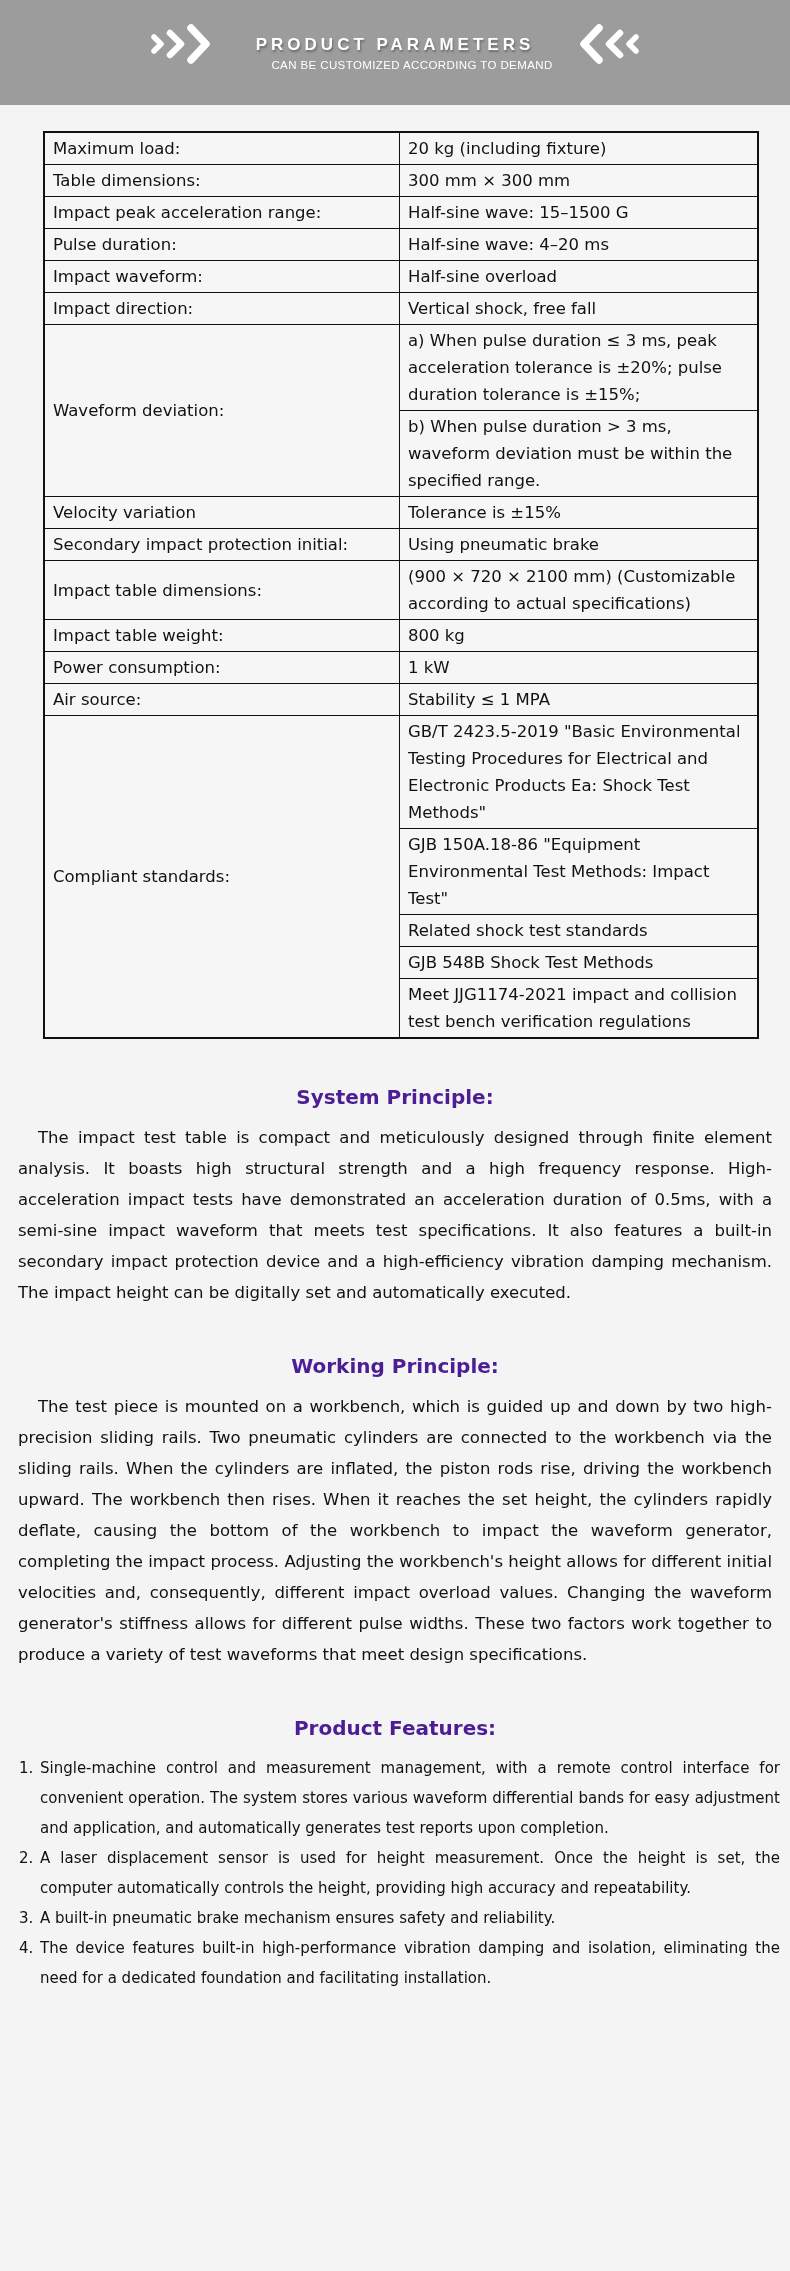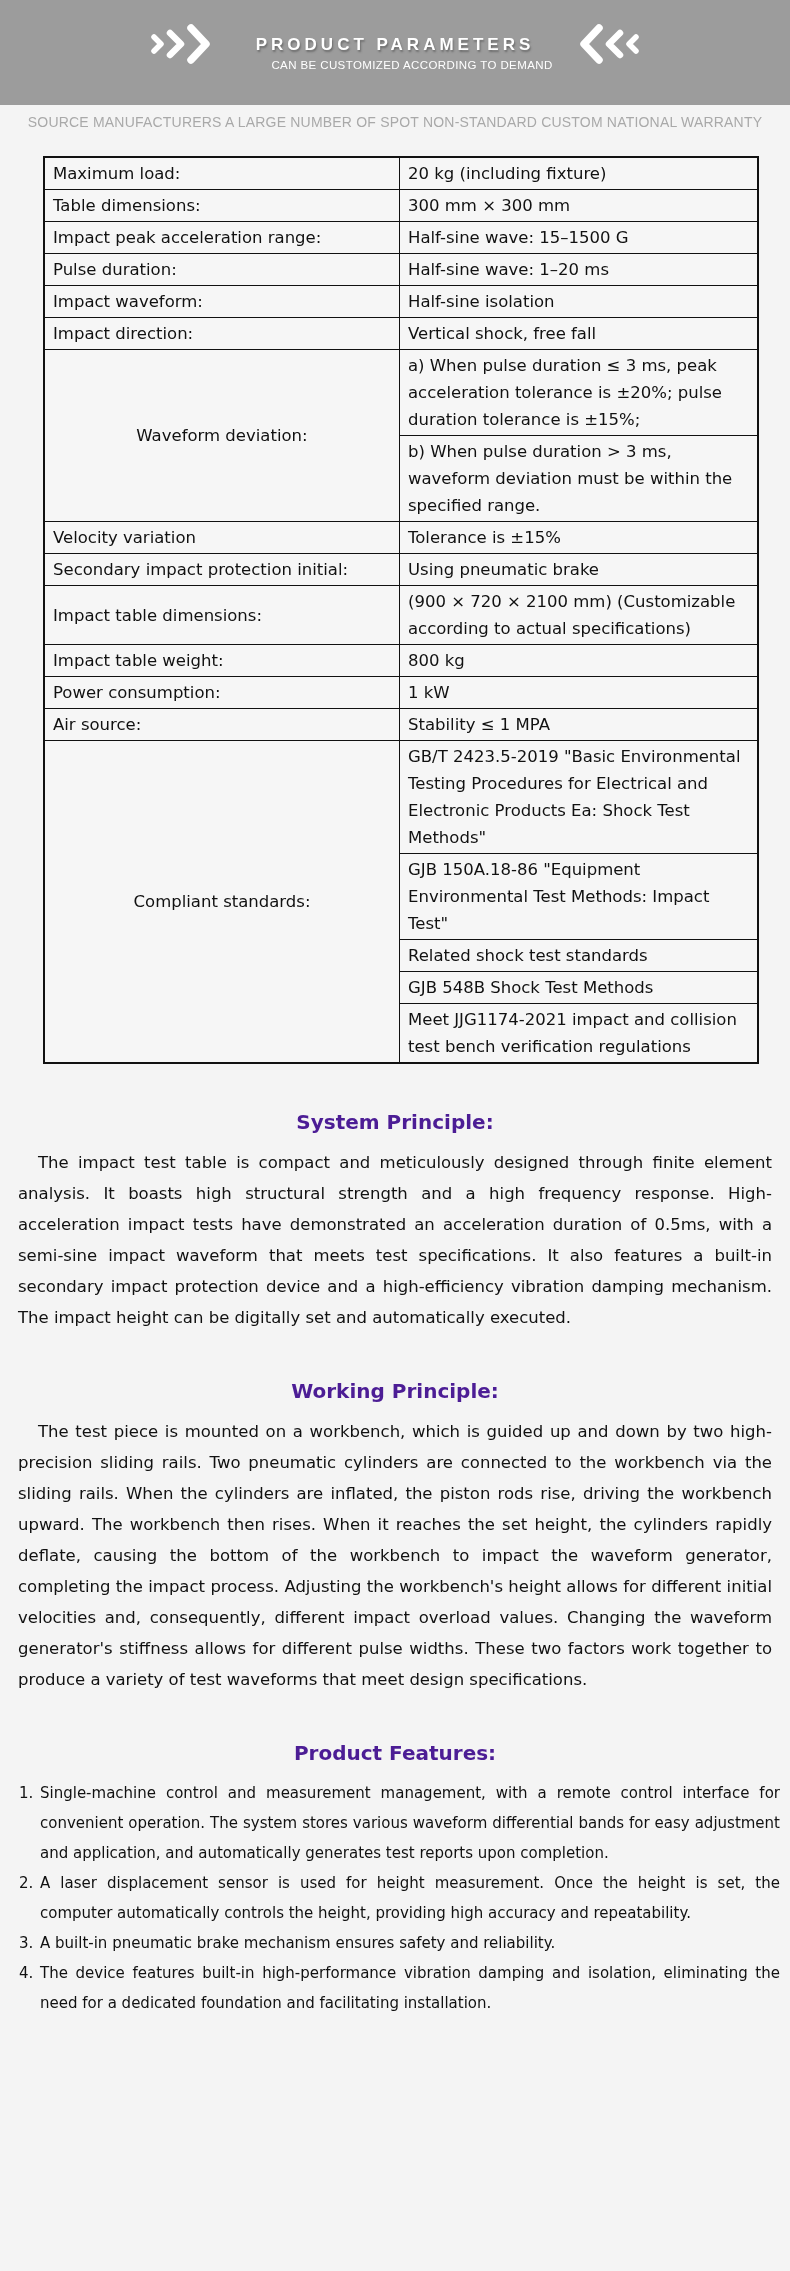--- a/index.html
+++ b/index.html
@@ -43,21 +43,21 @@
     font-size:16.5px; table-layout:fixed;
   }
   table.spec { border:2px solid #111; }
   table.spec td {
     border:1px solid #111; padding:2px 8px;
     line-height:27px; vertical-align:middle;
     word-wrap:break-word;
   }
   td.col-label { width:338px; }
   td.col-value { width:341px; }
-  td.ctr { text-align:center; }
+  td.ctr { }
 
   
   .section-heading {
     margin:46px 10px 13px; text-align:center;
     font-size:20px; font-weight:bold; color:#4c1d95;
   }
   .body-text {
     margin:0 18px; text-align:justify; text-indent:20px;
     font-size:16.5px; line-height:31px; color:#111;
   }
@@ -84,43 +84,42 @@
         <div class="banner-subtitle">CAN BE CUSTOMIZED ACCORDING TO DEMAND</div>
       </div>
       <svg class="chev" width="64" height="42" viewBox="0 0 64 42">
         <polyline points="22,5 7,21 22,37" fill="none" stroke="#fff" stroke-width="7.5" stroke-linecap="round" stroke-linejoin="round"></polyline>
         <polyline points="43,10 32,21 43,32" fill="none" stroke="#fff" stroke-width="6.5" stroke-linecap="round" stroke-linejoin="round"></polyline>
         <polyline points="59,14 52,21 59,28" fill="none" stroke="#fff" stroke-width="5.5" stroke-linecap="round" stroke-linejoin="round"></polyline>
       </svg>
     </div>
   </header>
 
-  <div class="tagline">SOURCE MANUFACTURERS A LARGE NUMBER OF SPOT NON-STANDARD CUSTOM NATIONAL WARRANTY</div>
 
   <table class="spec">
     <tbody>
       <tr>
         <td class="col-label">Maximum load:</td>
         <td class="col-value">20 kg (including fixture)</td>
       </tr>
       <tr>
         <td class="col-label">Table dimensions:</td>
         <td class="col-value">300 mm × 300 mm</td>
       </tr>
       <tr>
         <td class="col-label">Impact peak acceleration range:</td>
         <td class="col-value">Half-sine wave: 15–1500 G</td>
       </tr>
       <tr>
         <td class="col-label">Pulse duration:</td>
-        <td class="col-value">Half-sine wave: 1–20 ms</td>
+        <td class="col-value">Half-sine wave: 4–20 ms</td>
       </tr>
       <tr>
         <td class="col-label">Impact waveform:</td>
-        <td class="col-value">Half-sine isolation</td>
+        <td class="col-value">Half-sine overload</td>
       </tr>
       <tr>
         <td class="col-label">Impact direction:</td>
         <td class="col-value">Vertical shock, free fall</td>
       </tr>
 
       <tr>
         <td class="col-label ctr" rowspan="2">Waveform deviation:</td>
         <td class="col-value">a) When pulse duration ≤ 3 ms, peak acceleration tolerance is ±20%; pulse duration tolerance is ±15%;</td>
       </tr>

